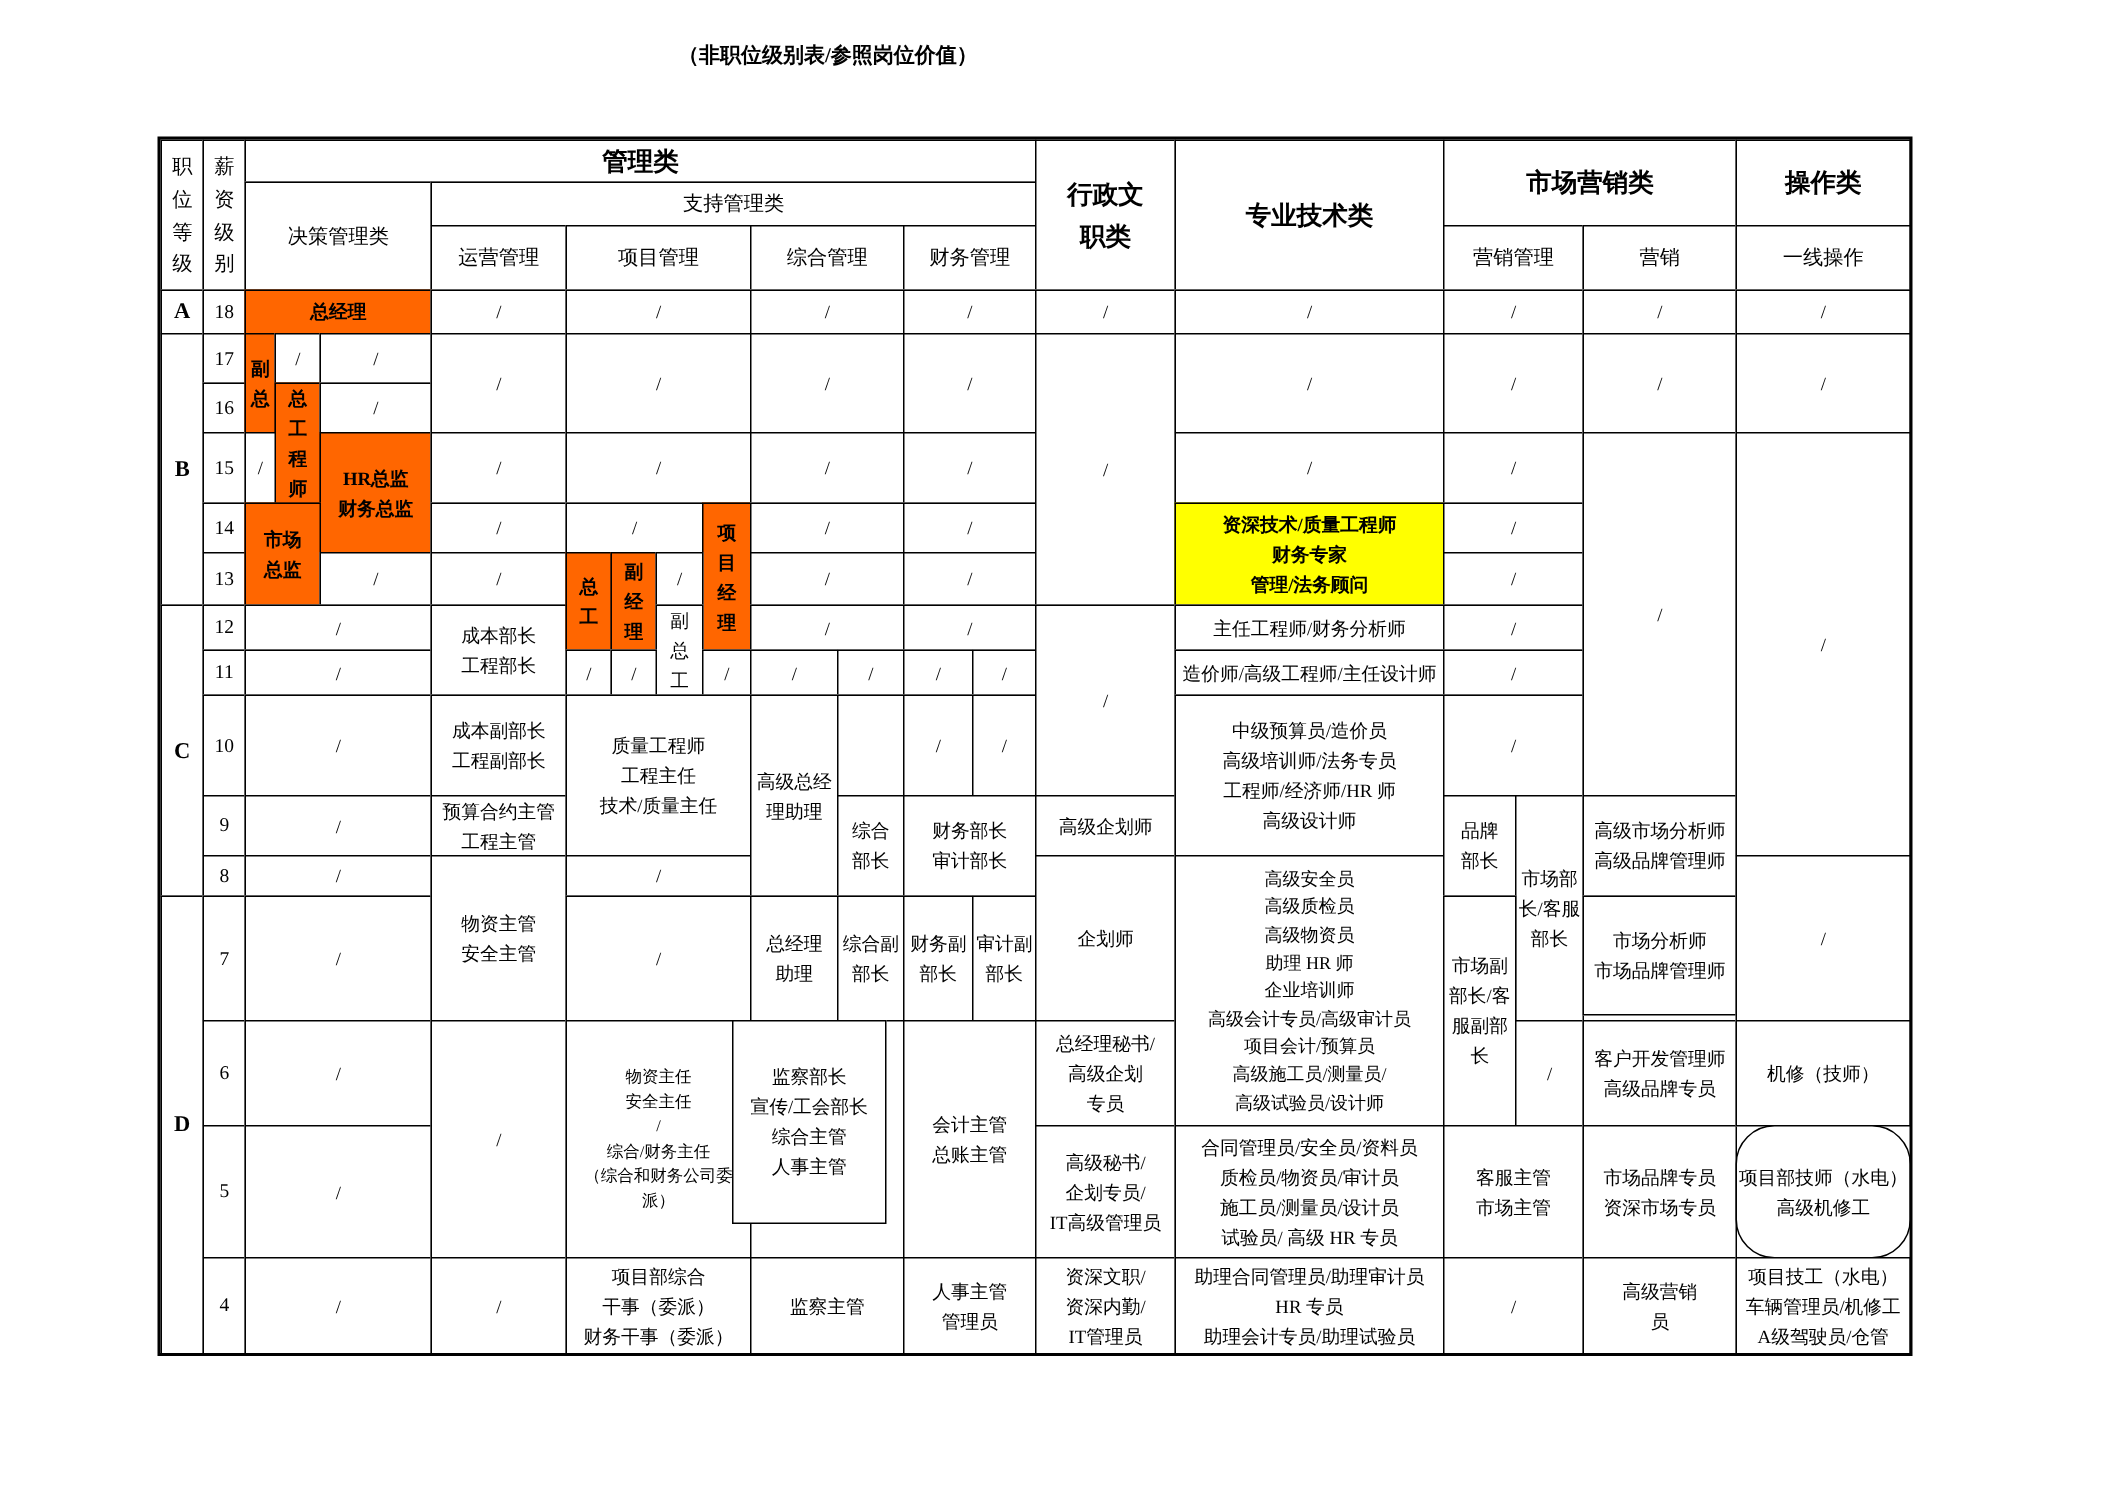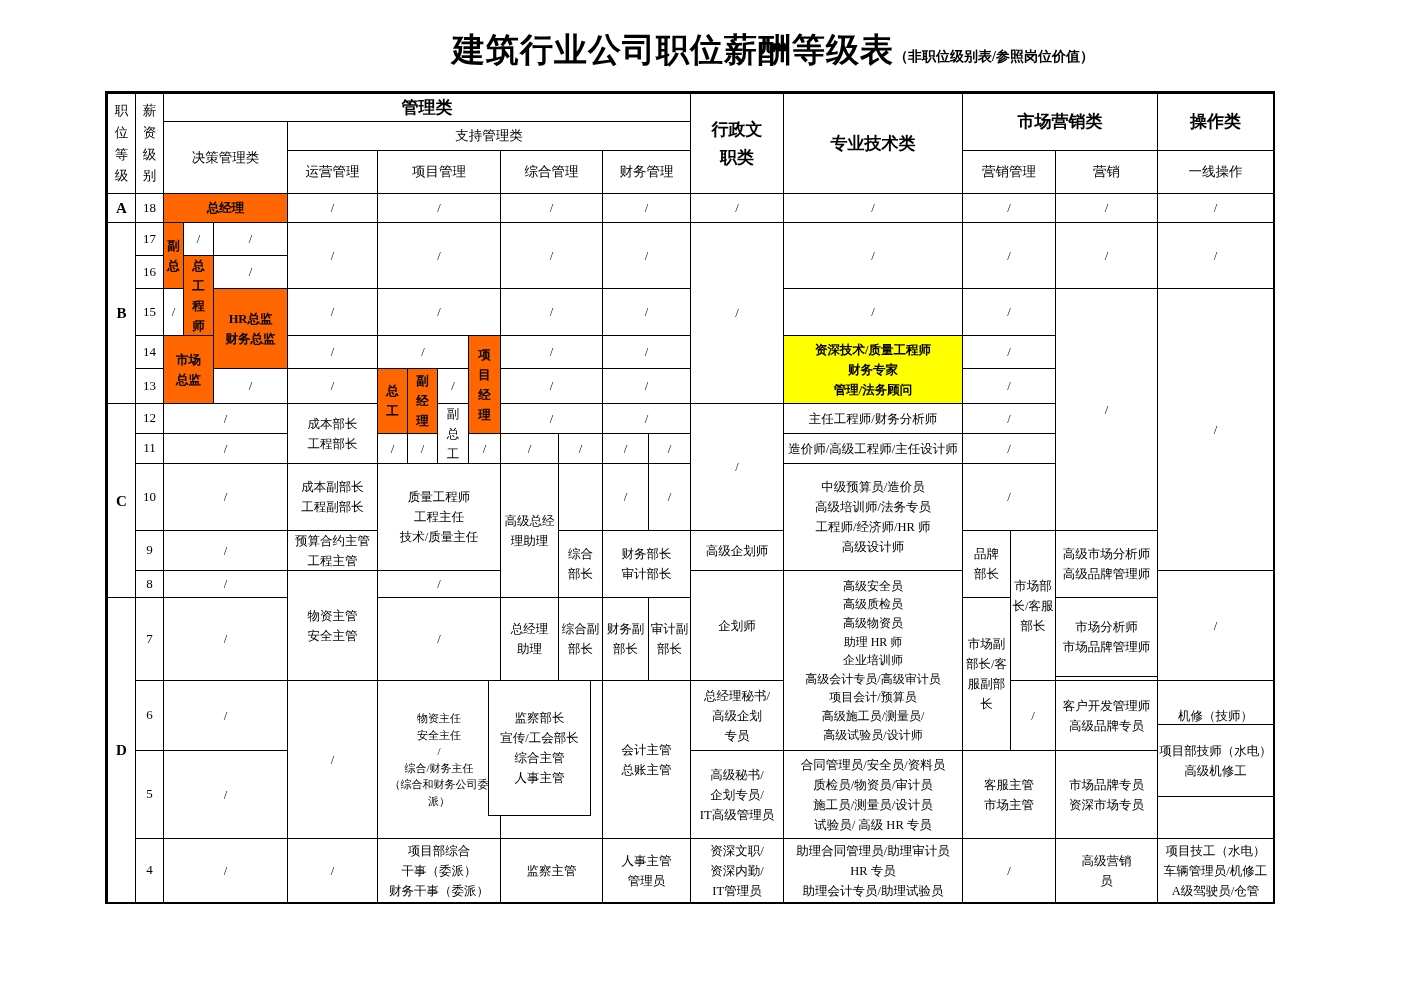--- a/index.html
+++ b/index.html
@@ -27,21 +27,20 @@
   .h2  { font-size:13.5px; }
   .grade { font-size:15px; font-weight:bold; }
   .sal { font-size:13px; }
   .sm  { font-size:11px; line-height:1.5; }
   .tight { font-size:12px; line-height:1.55; }
 </style>
 </head>
 <body style="--orange: #ff6600; --yellow: #ffff00;">
 
 <div class="title">
-  <span class="title-main">建筑行业公司职位薪酬等级表</span>
     <span class="title-note">（非职位级别表/参照岗位价值）</span>
 </div>
 
 <div id="grade-table">
     <div class="cell h2" style="left: 107px; top: 93px; width: 29px; height: 101px;">职
 位
 等
 级</div>
     <div class="cell h2" style="left: 135px; top: 93px; width: 29px; height: 101px;">薪
 资
@@ -265,19 +264,19 @@
     <div class="cell" style="left: 1055px; top: 680px; width: 103px; height: 71px;">客户开发管理师
 高级品牌专员</div>
     <div class="cell" style="left: 1055px; top: 750px; width: 103px; height: 89px;">市场品牌专员
 资深市场专员</div>
     <div class="cell" style="left: 1055px; top: 838px; width: 103px; height: 65px;">高级营销
 员</div>
     <div class="cell" style="left: 1157px; top: 222px; width: 117px; height: 67px;">/</div>
     <div class="cell" style="left: 1157px; top: 288px; width: 117px; height: 283px;">/</div>
     <div class="cell" style="left: 1157px; top: 570px; width: 117px; height: 111px;">/</div>
     <div class="cell" style="left: 1157px; top: 680px; width: 117px; height: 71px;">机修（技师）</div>
-    <div class="cell" style="left: 1157px; top: 724px; width: 117px; height: 73px;">项目部技师（水电）
+    <div class="cell" style="left: 1157px; top: 750px; width: 117px; height: 89px; border-radius: 26px;">项目部技师（水电）
 高级机修工</div>
     <div class="cell" style="left: 1157px; top: 838px; width: 117px; height: 65px;">项目技工（水电）
 车辆管理员/机修工
 A级驾驶员/仓管</div>
   </div>
 <div class="frame"></div>
 
 </body></html>

